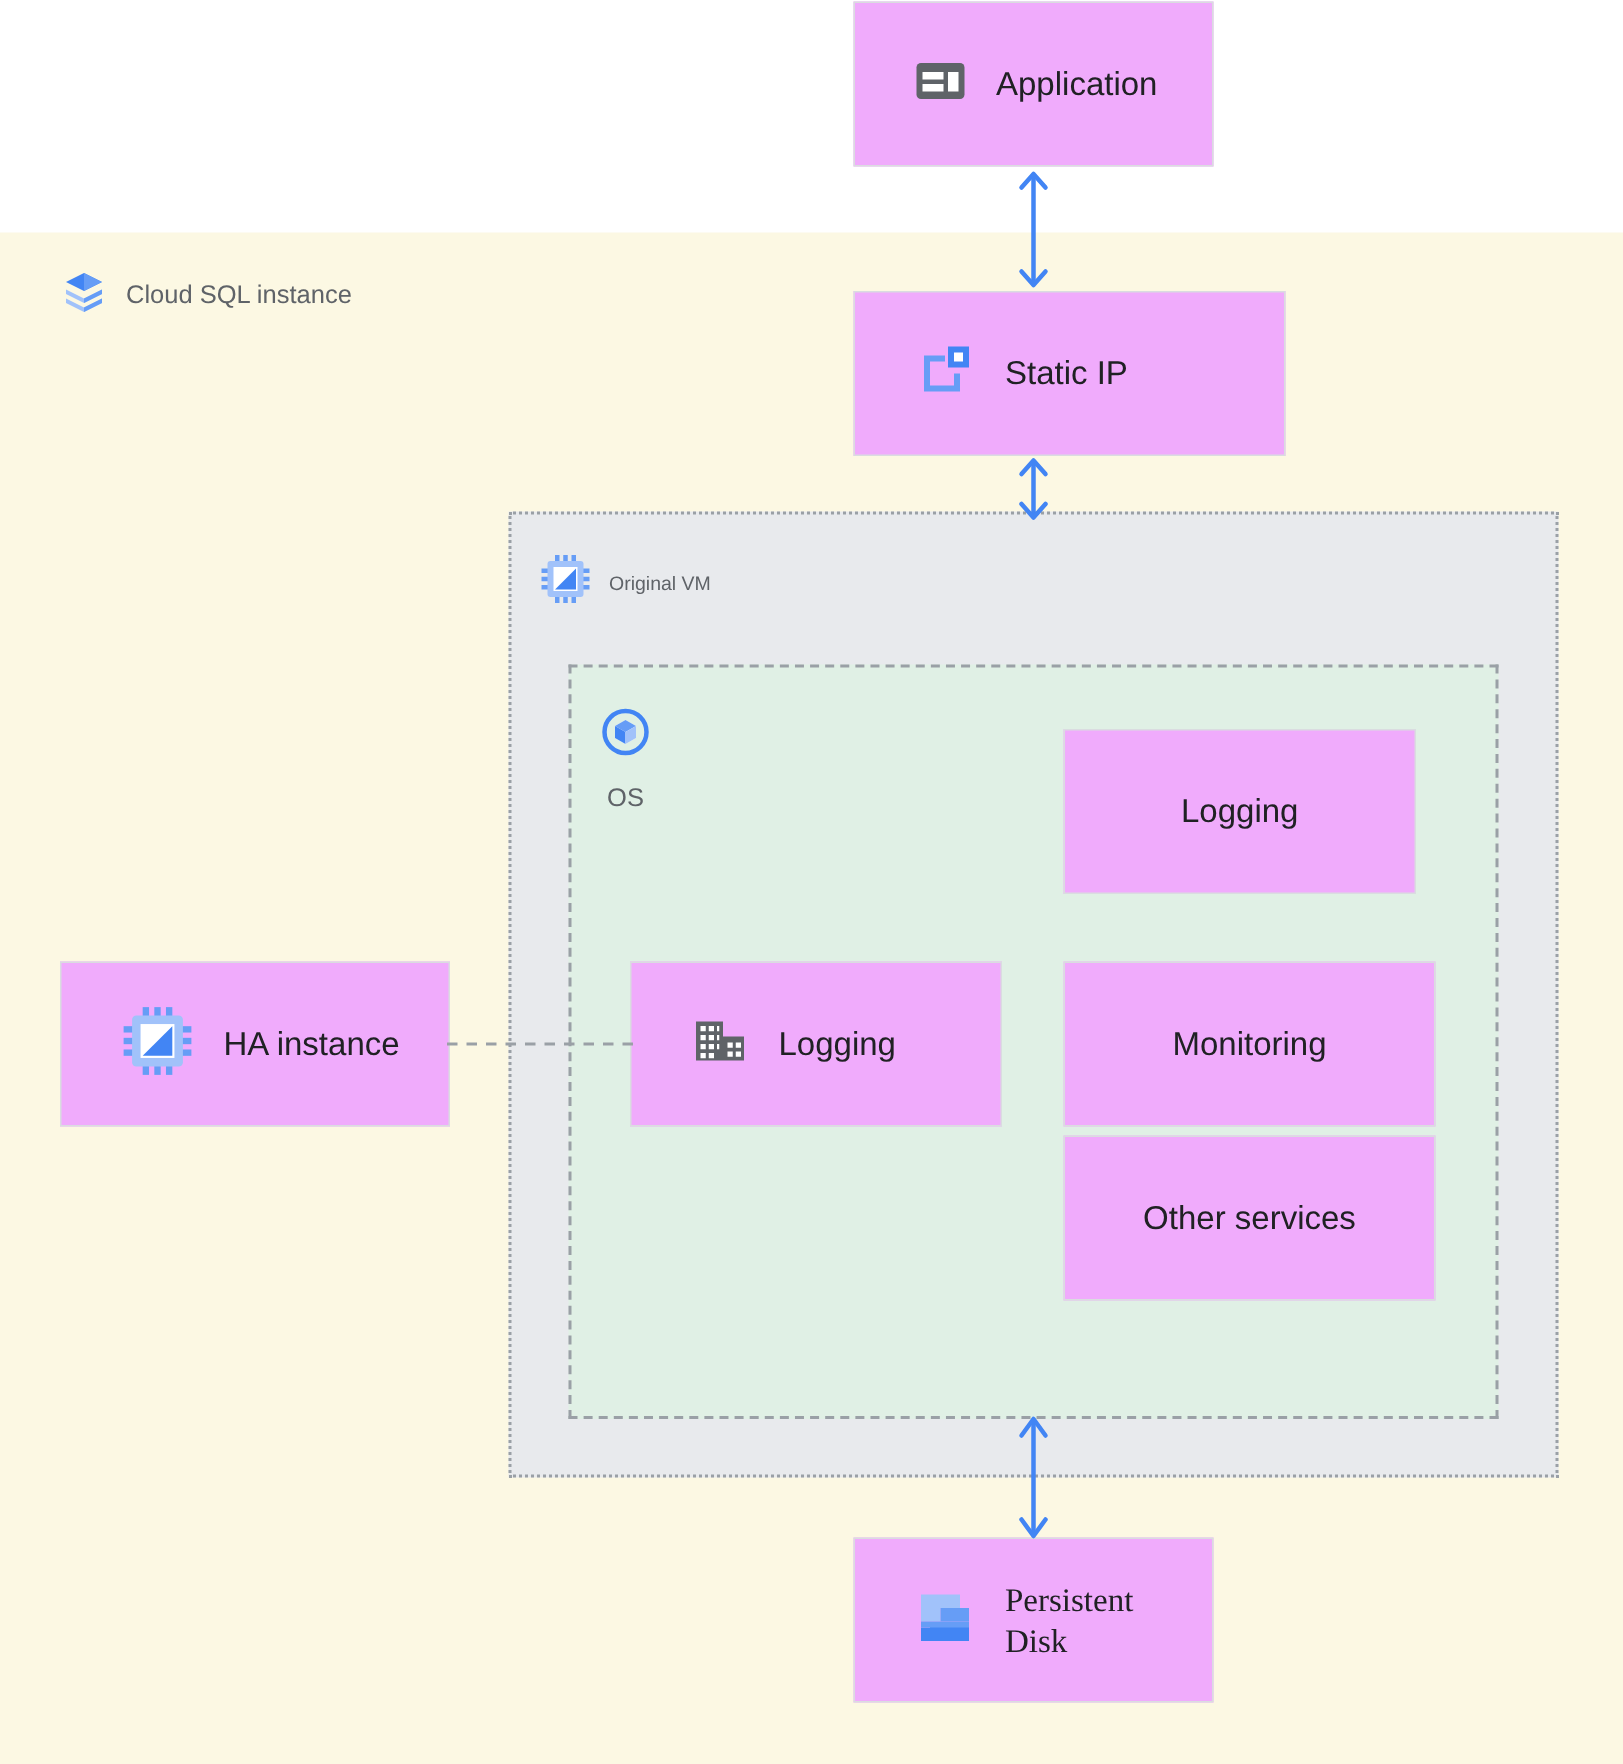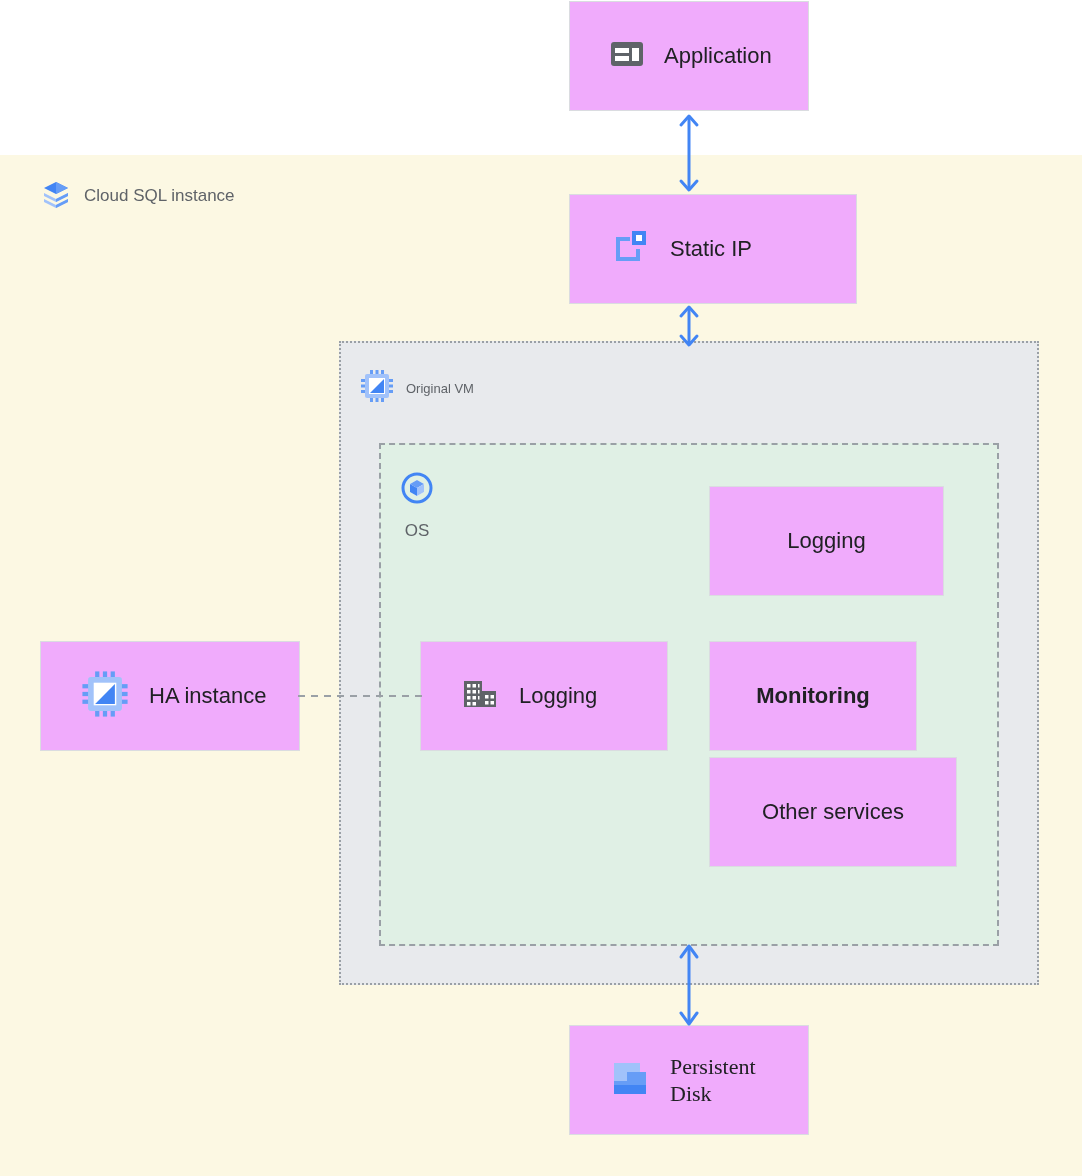--- a/index.html
+++ b/index.html
@@ -89,21 +89,21 @@
     font-size: 22px;
     color: #202124;
     line-height: 1.25;
   }
 
   #node-application { left: 569px; top: 1px;    width: 240px; height: 110px; }
   #node-staticip    { left: 569px; top: 194px;  width: 288px; height: 110px; }
   #node-hastandby   { left: 40px;  top: 641px;  width: 260px; height: 110px; }
   #node-database    { left: 420px; top: 641px;  width: 248px; height: 110px; }
   #node-logging     { left: 709px; top: 486px;  width: 235px; height: 110px; }
-  #node-monitoring  { left: 709px; top: 641px;  width: 208px; height: 110px; font-weight: bold; }
+  #node-monitoring  { left: 709px; top: 641px;  width: 248px; height: 110px; }
   #node-other       { left: 709px; top: 757px;  width: 248px; height: 110px; text-align: center; }
   #node-disk        { left: 569px; top: 1025px; width: 240px; height: 110px; font-family: Liberation Serif, serif; }
 
   
   .connector { position: absolute; }
   #arrow-app-staticip  { left: 659px; top: 108px;  width: 60px;  height: 90px; }
   #arrow-staticip-vm   { left: 659px; top: 301px;  width: 60px;  height: 48px; }
   #arrow-os-disk       { left: 659px; top: 940px;  width: 60px;  height: 90px; }
   #line-ha-database    { left: 298px; top: 686px;  width: 126px; height: 20px; }
 

